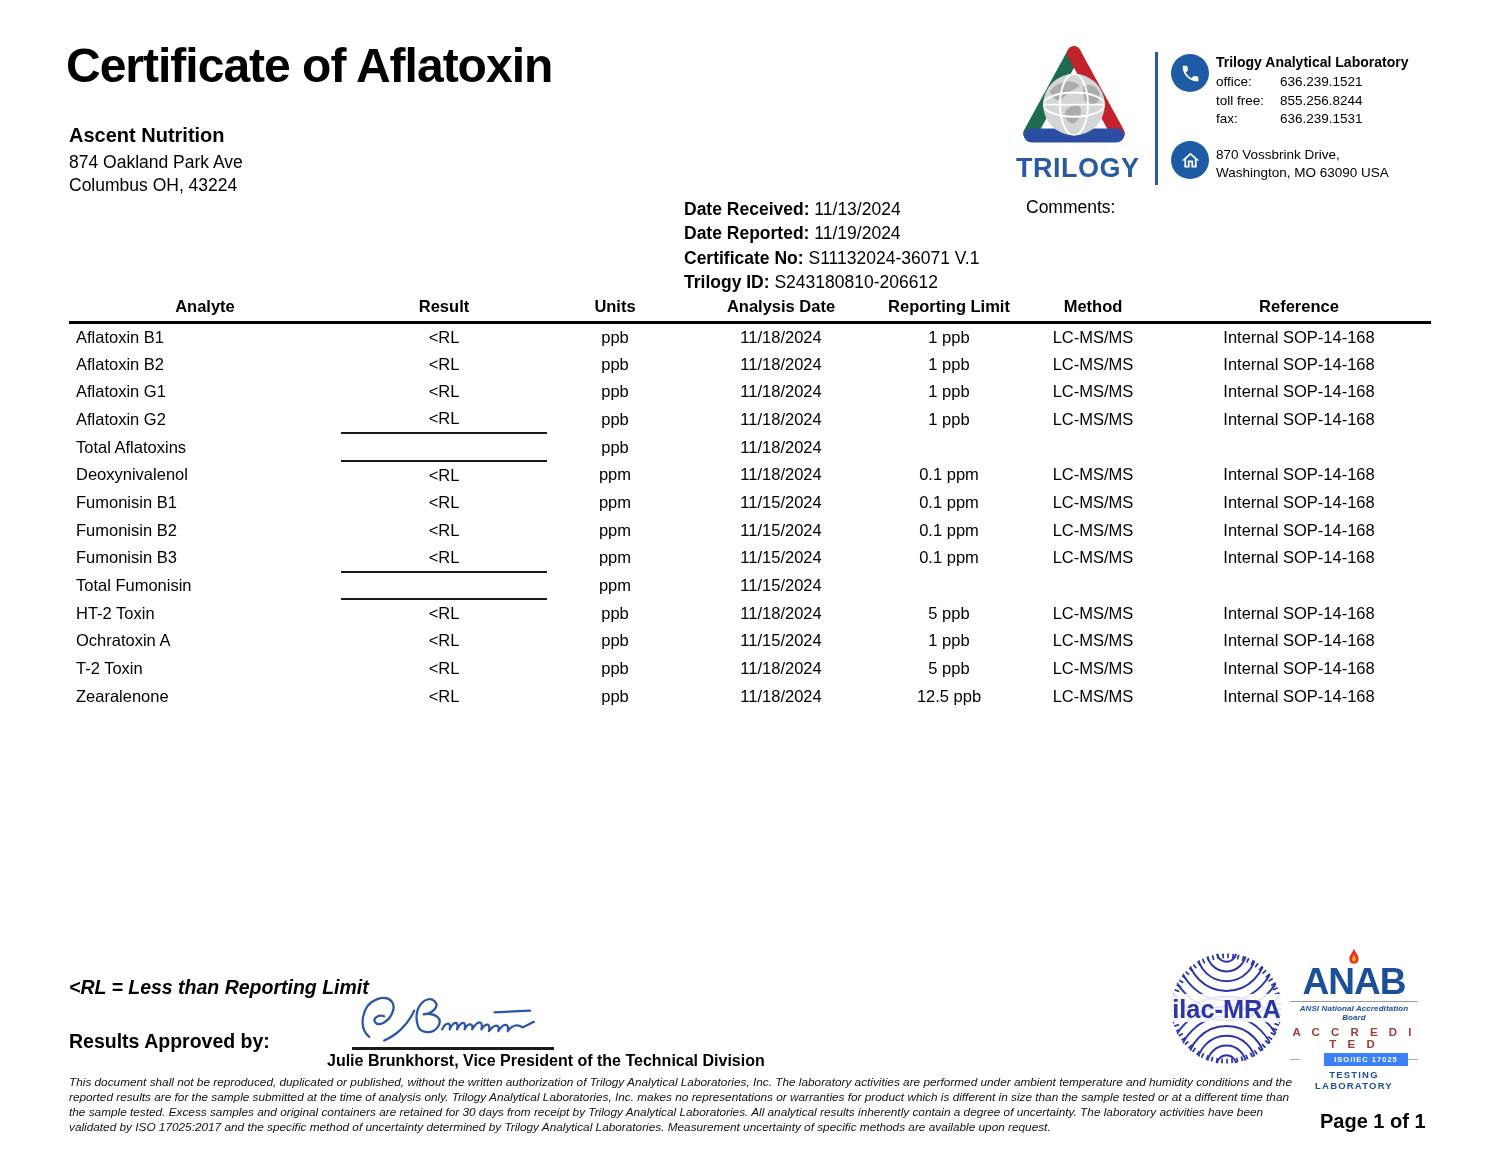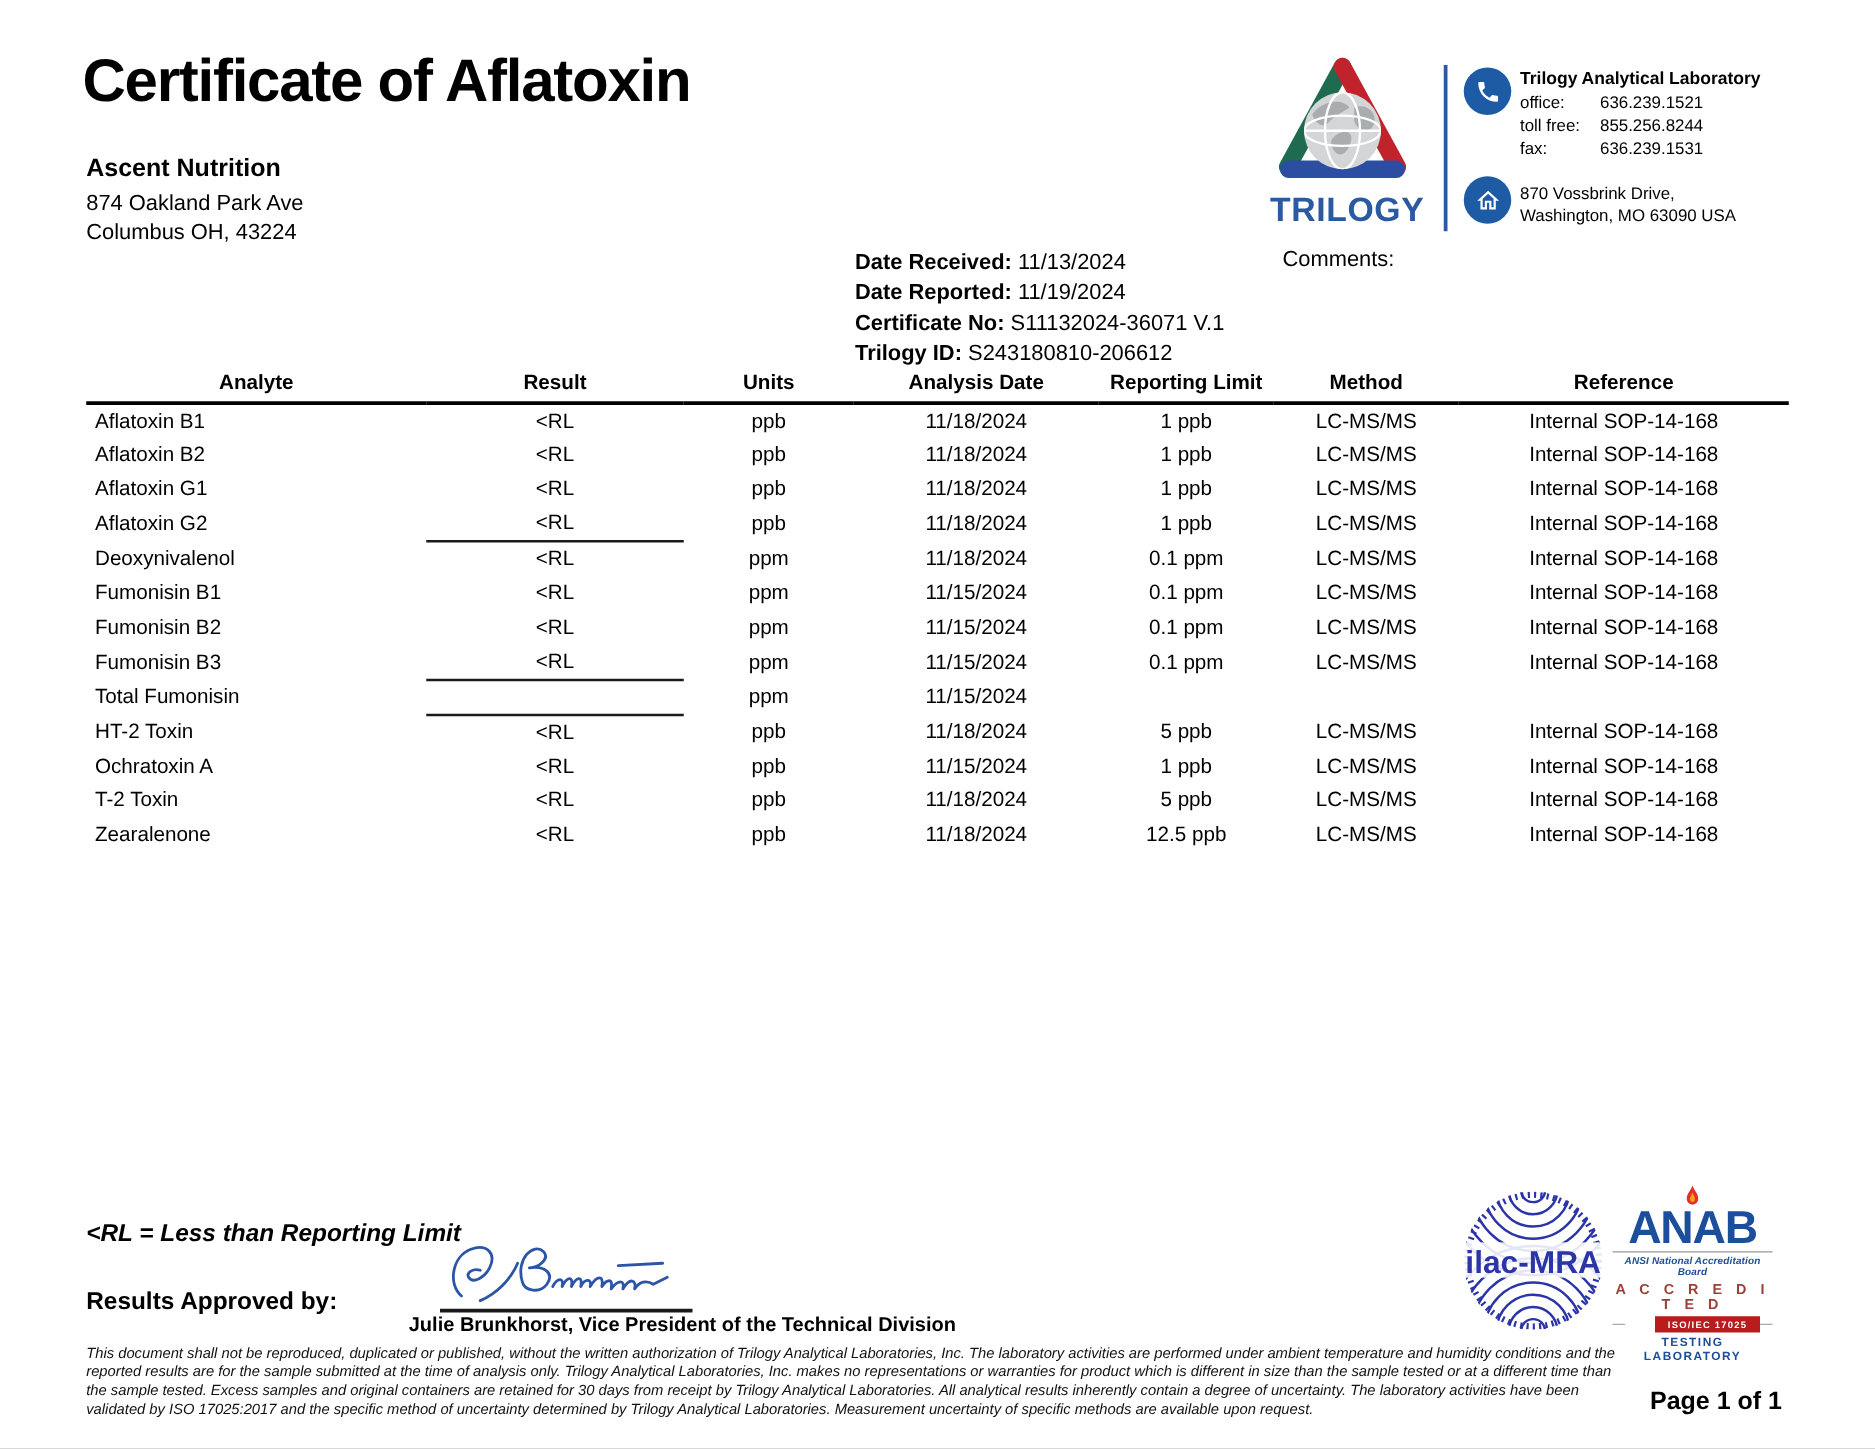--- a/index.html
+++ b/index.html
@@ -62,21 +62,21 @@
   .anab-word { position:relative; font-size:37px; font-weight:800; letter-spacing:-1px;
                line-height:36px; display:inline-block; }
   .anab-torch { position:absolute; left:50%; top:-17px; transform:translateX(-50%);
                 width:16px; height:30px; }
   .anab-board { font-size:8px; font-weight:700; font-style:italic; letter-spacing:0.1px;
                 border-top:1px solid #999; padding-top:2px; margin-top:1px; }
   .anab-accred { font-size:11.5px; letter-spacing:4px; font-weight:700; color:#9C4038;
                  margin:4px 0 3px 0; }
   .anab-barrow { display:flex; align-items:center; }
   .anab-barrow .rule { flex:1; height:1px; background:#aaa; }
-  .anab-bar { background:#b91c1c; color:#fff; font-size:7.5px; font-weight:700;
+  .anab-bar { background:#3b82f6; color:#fff; font-size:7.5px; font-weight:700;
               letter-spacing:1px; padding:2px 10px;margin-left:24px; }
   .anab-type { font-size:9.5px; font-weight:700; letter-spacing:1.2px; margin-top:3px; }
 </style>
 </head>
 <body>
 
 <div class="page">
 
   <div class="abs title">Certificate of Aflatoxin</div>
 
@@ -191,20 +191,29 @@
           <td class="col-reference">Internal SOP-14-168</td>
         </tr>
         <tr>
           <td class="col-analyte">Aflatoxin G2</td>
           <td class="col-result sumline">&lt;RL</td>
           <td class="col-units">ppb</td>
           <td class="col-date">11/18/2024</td>
           <td class="col-limit">1 ppb</td>
           <td class="col-method">LC-MS/MS</td>
           <td class="col-reference">Internal SOP-14-168</td>
+        </tr>
+        <tr>
+          <td class="col-analyte">Total Aflatoxins</td>
+          <td class="col-result sumline"></td>
+          <td class="col-units">ppb</td>
+          <td class="col-date">11/18/2024</td>
+          <td class="col-limit"></td>
+          <td class="col-method"></td>
+          <td class="col-reference"></td>
         </tr>
         <tr>
           <td class="col-analyte">Deoxynivalenol</td>
           <td class="col-result">&lt;RL</td>
           <td class="col-units">ppm</td>
           <td class="col-date">11/18/2024</td>
           <td class="col-limit">0.1 ppm</td>
           <td class="col-method">LC-MS/MS</td>
           <td class="col-reference">Internal SOP-14-168</td>
         </tr>

